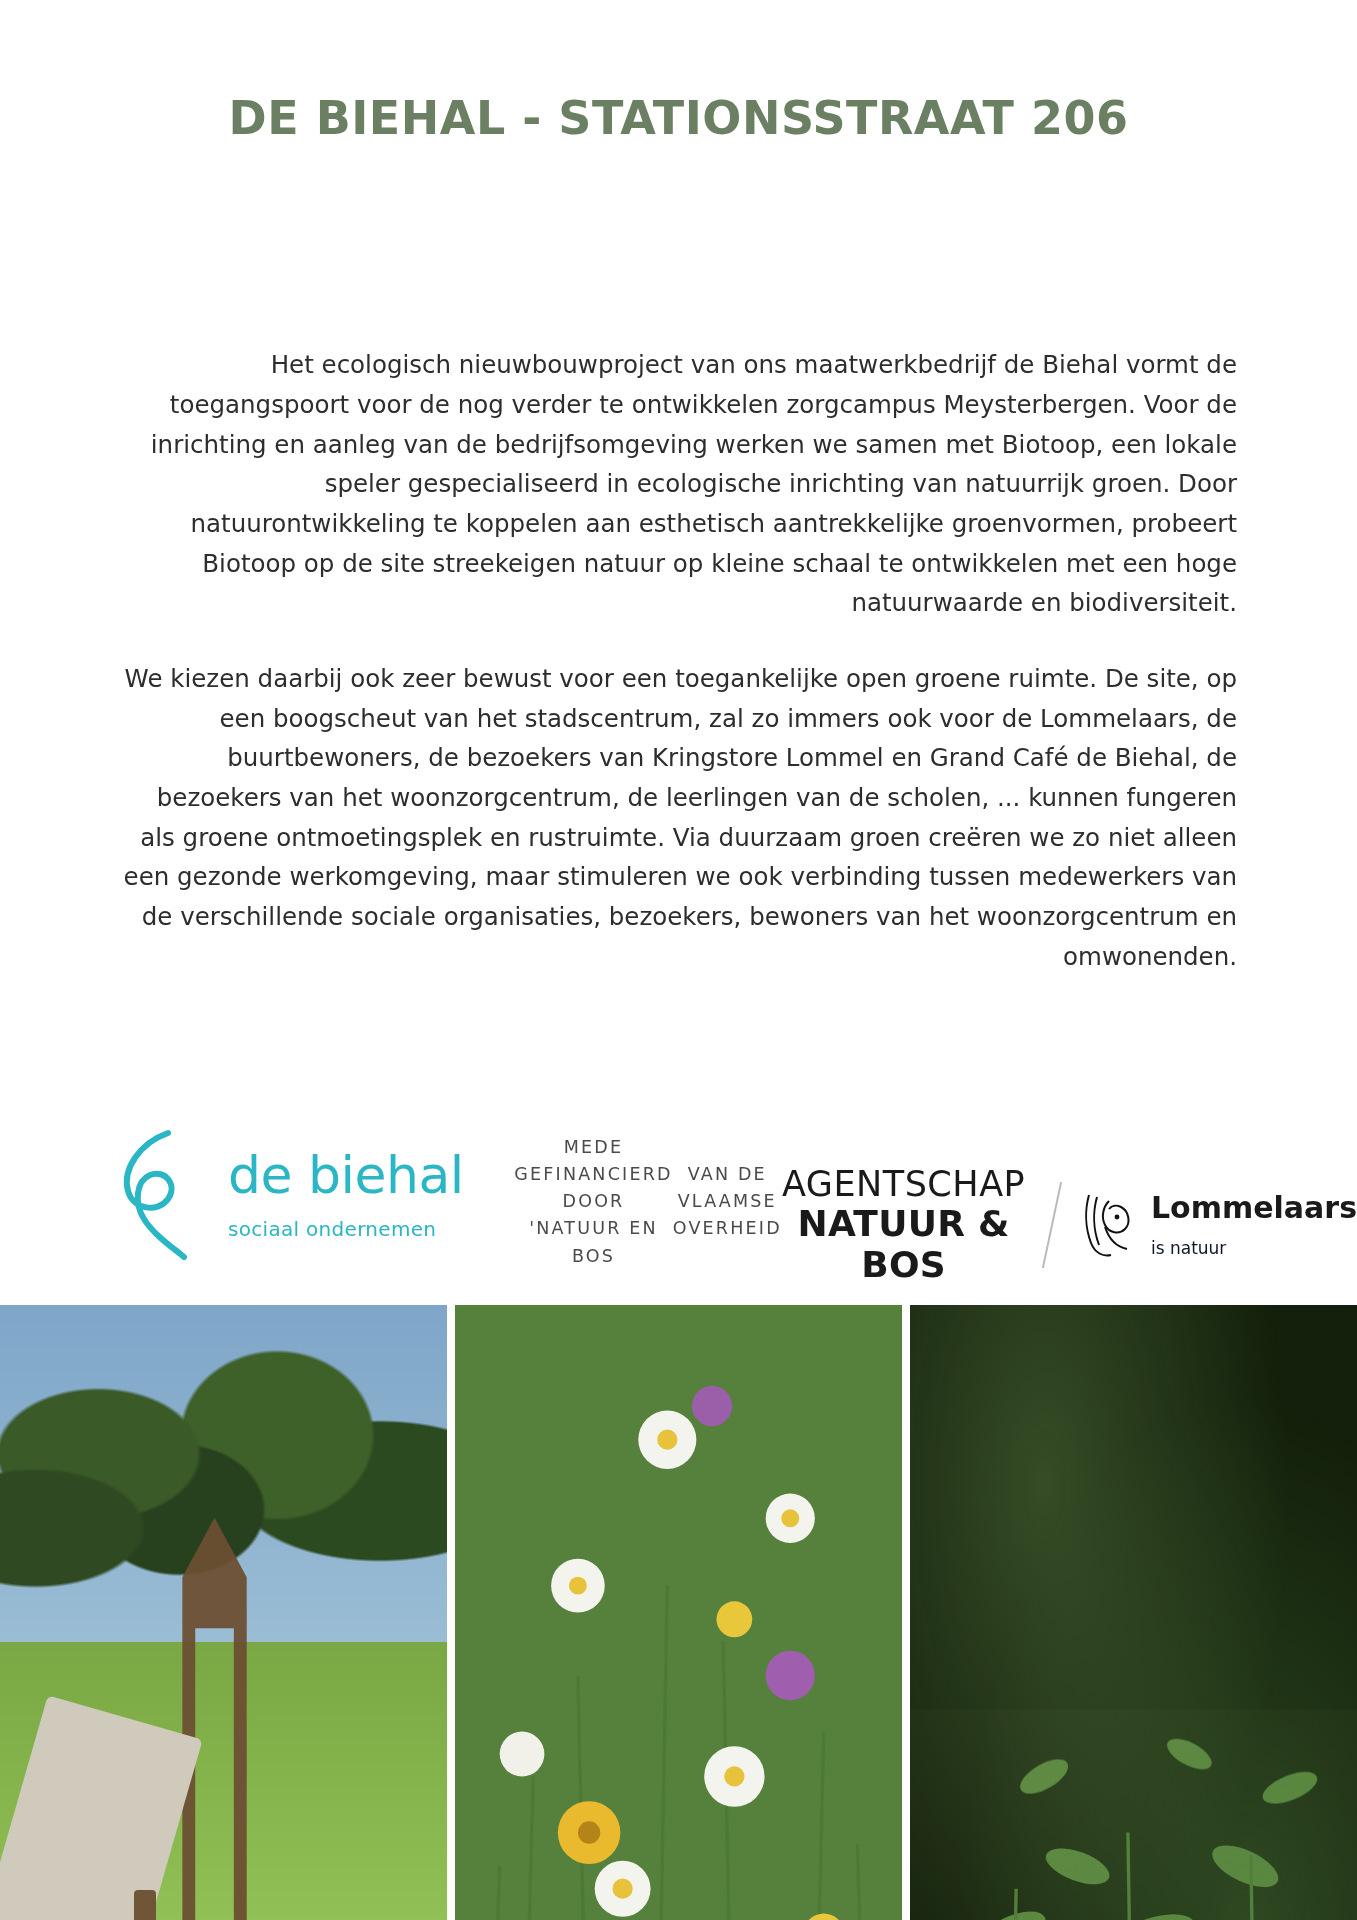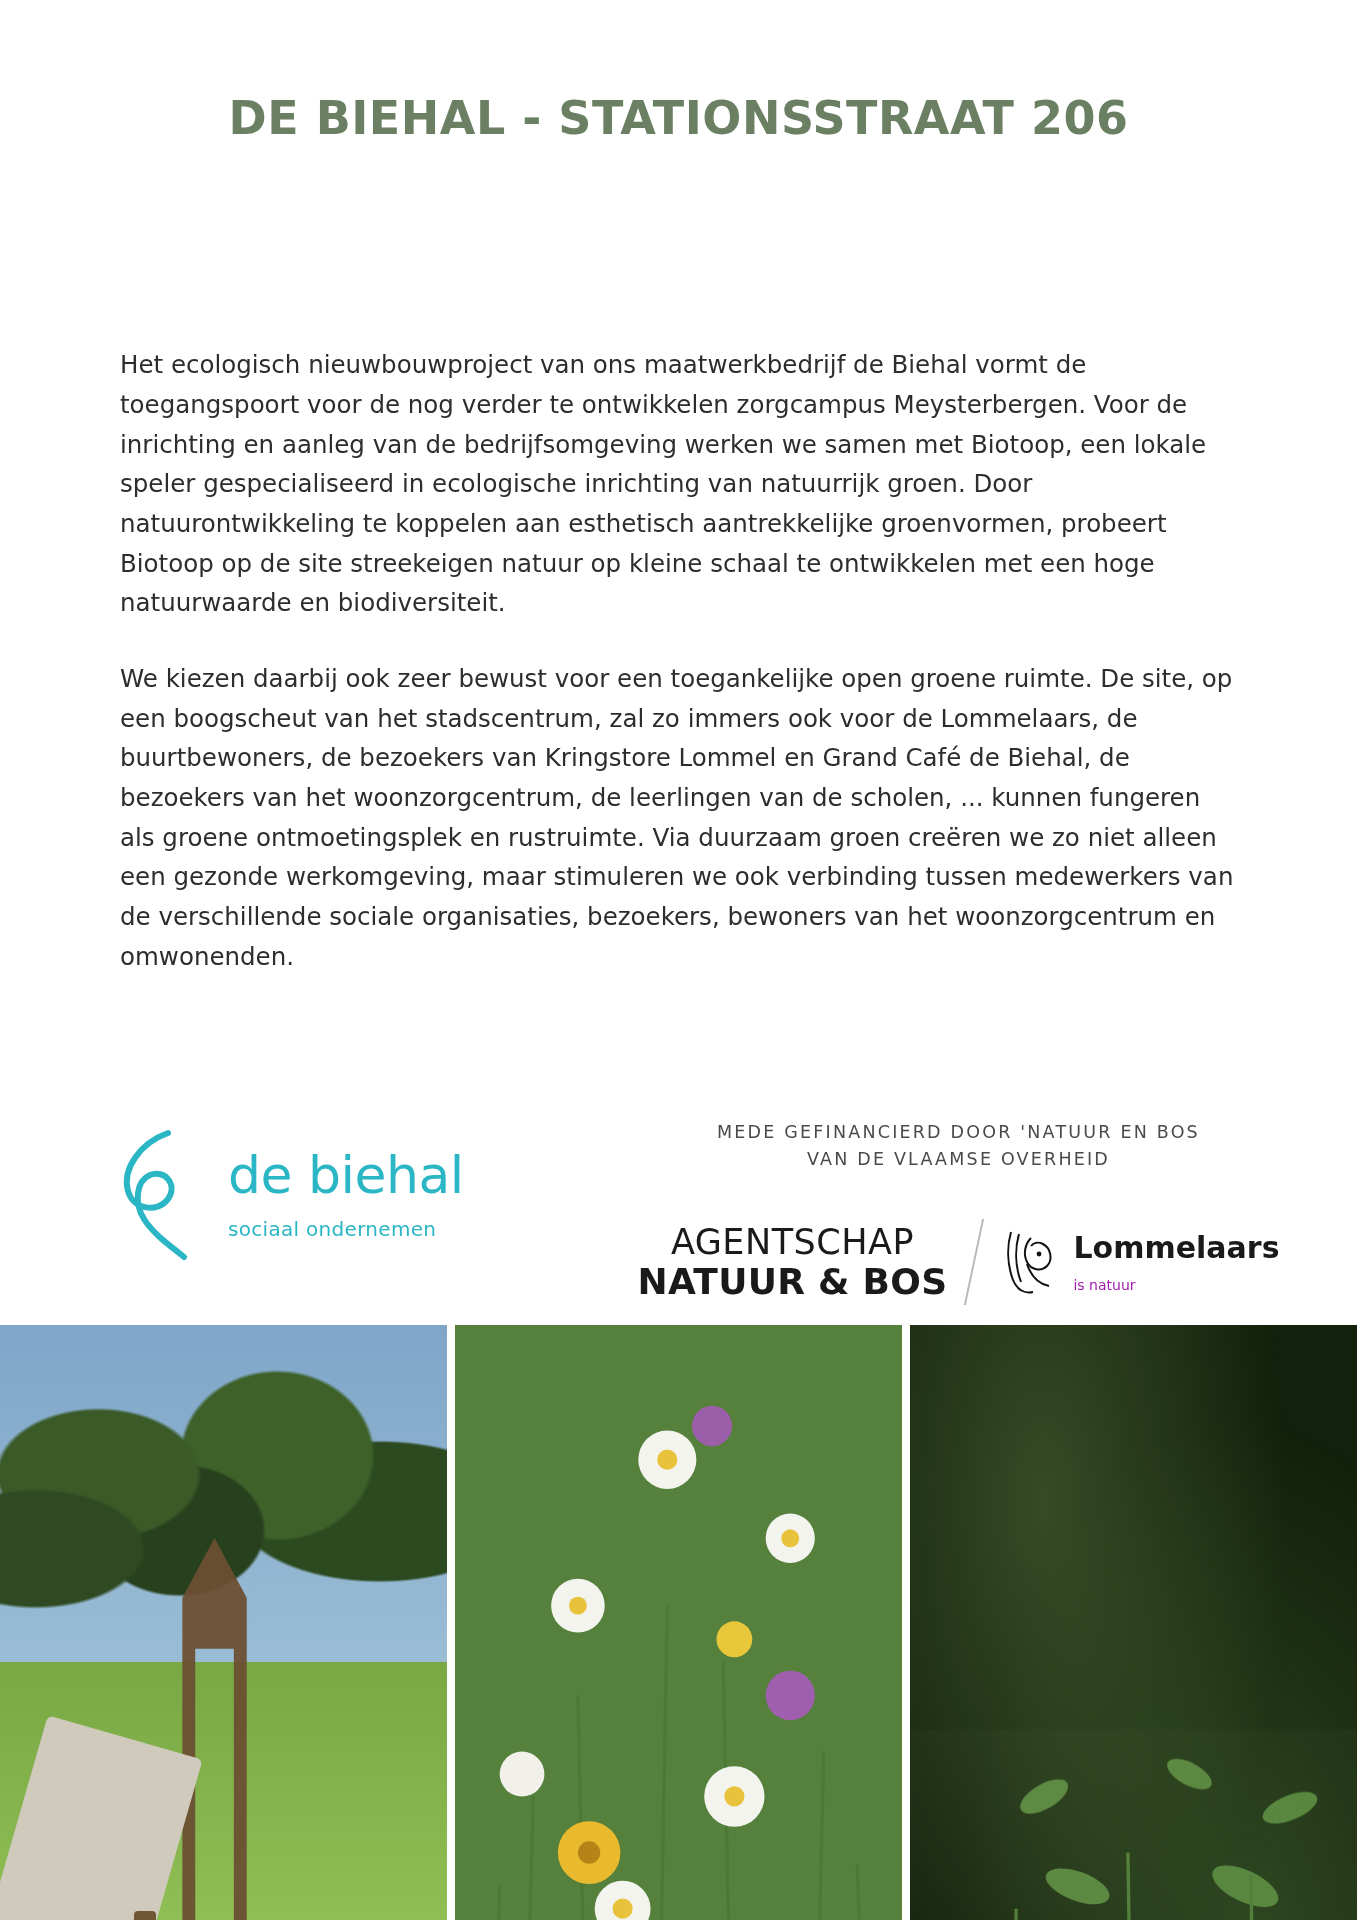--- a/index.html
+++ b/index.html
@@ -44,21 +44,21 @@
   }
   .rule-top { margin-top: 83px; }
   .rule-bottom { margin-top: 52px; }
 
   
   .body-wrap {
     margin-top: 62px;
     padding: 0 120px;
   }
   .para {
-    text-align: left;
+    text-align: right;
     font-size: 24.5px;
     line-height: 1.62;
     color: #2d2d2d;
     font-family: "DejaVu Sans", sans-serif;
   }
   .para + .para {
     margin-top: 36px;
   }
 
   
@@ -101,21 +101,21 @@
     font-size: 20px;
     color: #2ab6c4;
     text-align: left;
     margin-top: 16px;
     letter-spacing: 0.3px;
   }
 
   .logo-right {
     flex: 1;
     display: flex;
-    flex-direction: column;
+    flex-direction: row;
     align-items: center;
     padding-top: 10px;
   }
   .funding-line {
     font-size: 17.5px;
     letter-spacing: 2.2px;
     color: #4a4a4a;
     text-align: center;
     line-height: 1.55;
   }
@@ -155,22 +155,22 @@
     height: 68px;
     margin-right: 14px;
   }
   .vl-text .t1 {
     font-size: 30px;
     font-weight: bold;
     color: #1a1a1a;
     line-height: 1.05;
   }
   .vl-text .t2 {
-    font-size: 14px;
-    color: #a21caf;
+    font-size: 17px;
+    color: #0f172a;
     margin-top: 14px;
   }
 
   
   .photos {
     margin-top: 20px;
     flex: 1;
     display: flex;
     gap: 8px;
     padding: 0 0 0 0;

